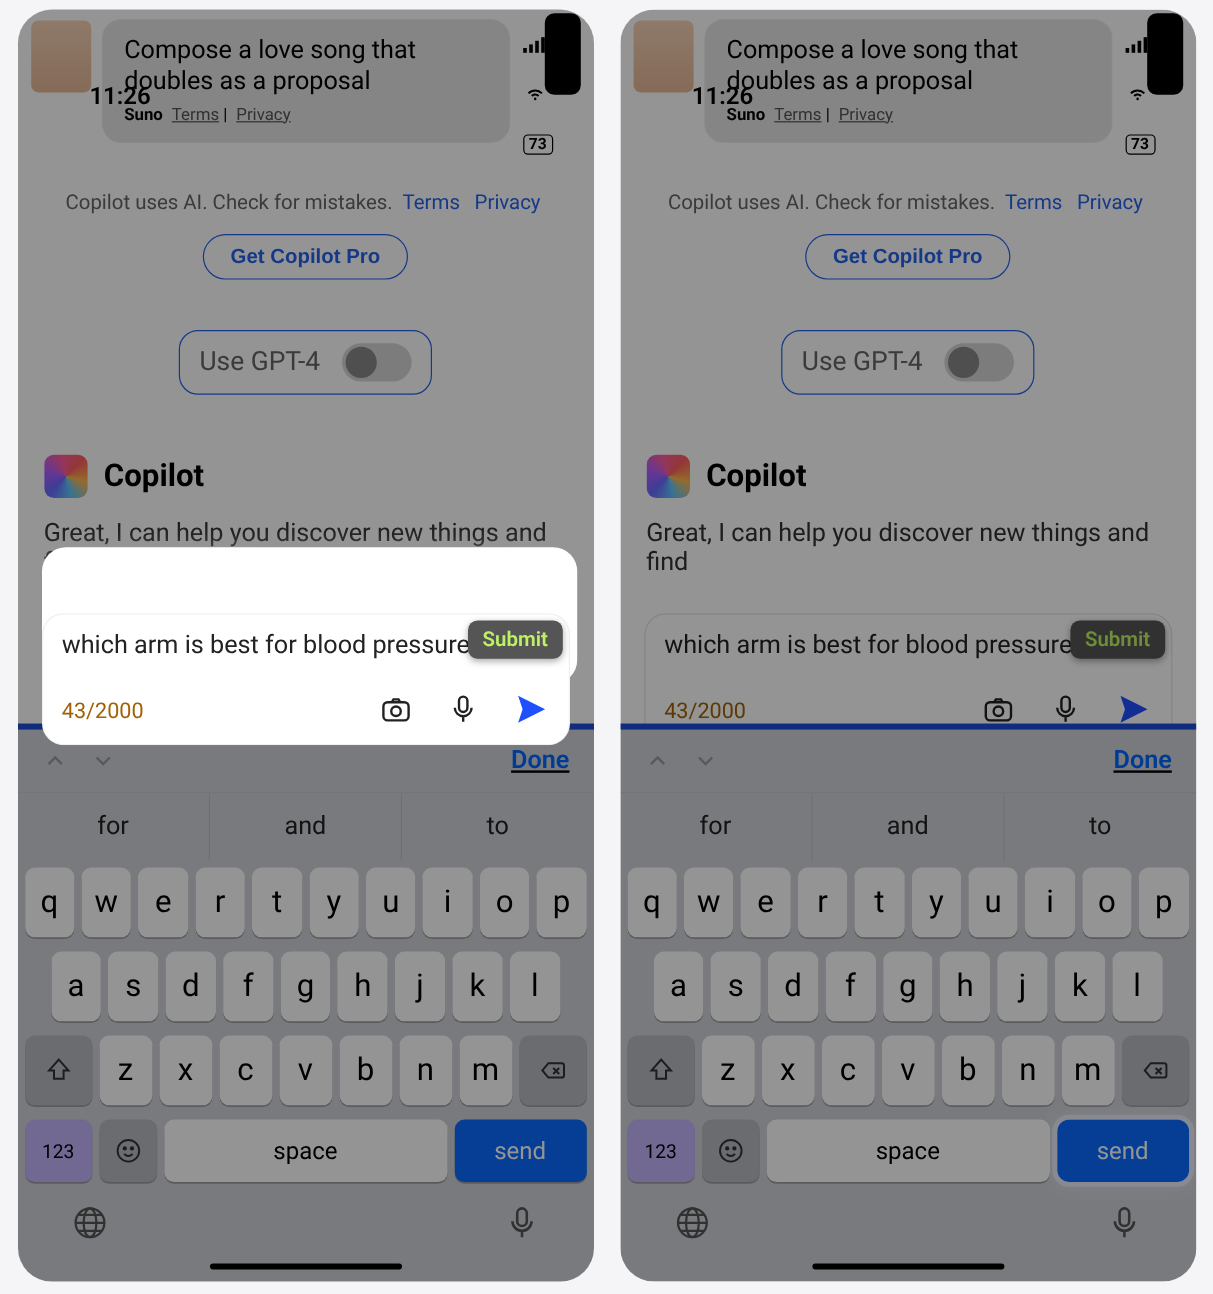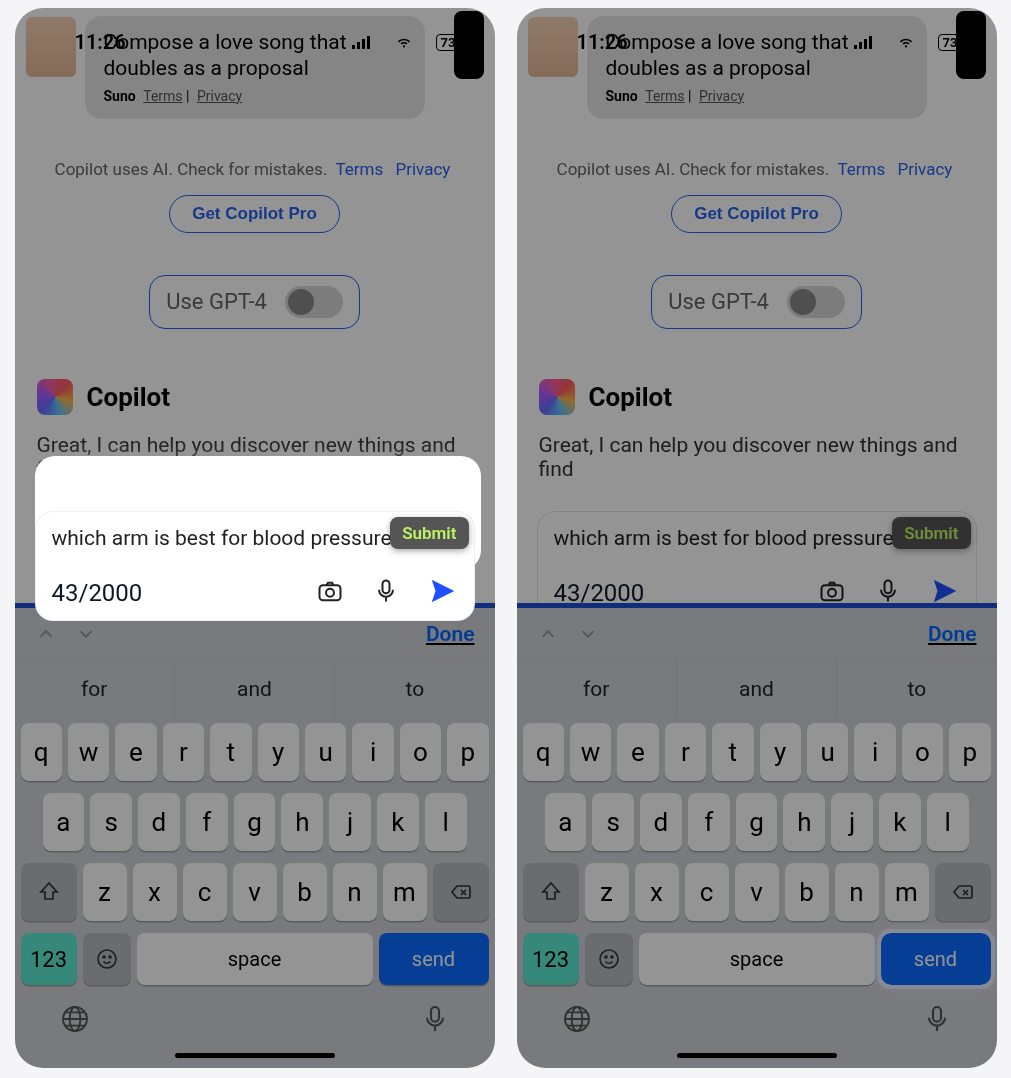--- a/index.html
+++ b/index.html
@@ -38,21 +38,21 @@
     position: absolute;
     top: 22px; left: 0; right: 0;
     display: flex;
     justify-content: space-between;
     align-items: center;
     padding: 0 34px 0 60px;
     font-weight: 600;
     font-size: 20px;
     z-index: 40;
   }
-  .status .right { display:flex; gap:22px; align-items:center; }
+  .status .right { display:flex; gap:22px; align-items:flex-start;flex-direction:column; }
   .sig { width:20px; height:14px; display:flex; gap:2px; align-items:flex-end;}
   .sig span { width:3px; background:#000; }
   .sig span:nth-child(1){height:4px}.sig span:nth-child(2){height:7px}.sig span:nth-child(3){height:10px}.sig span:nth-child(4){height:13px}
   .wifi svg{width:20px;height:16px}
   .batt { border:1.5px solid #000; border-radius:4px; padding:0 4px; font-size:13px; font-weight:700;}
   
   .suggest {
     margin: 8px 70px 0 70px;
     background:#e5e5e5;
     border:1px solid #e8e8e8;
@@ -83,21 +83,21 @@
   .input-wrap{position:relative; z-index:30;}
   .inputbox{
     margin:30px 20px 0;
     background:#fff;
     border:1px solid #e3e3e3;
     border-radius:18px;
     padding:14px 16px 10px;
   }
   .inputbox .txt{font-size:21px; color:#222; white-space:nowrap; overflow:hidden;}
   .inputrow{display:flex; align-items:center; justify-content:space-between; margin-top:26px;}
-  .counter{color:#0f172a; font-size:24px;}
+  .counter{color:#a16207; font-size:18px;}
   .icons{display:flex; gap:28px; align-items:center;}
   .icons svg{width:28px;height:28px;}
   .send svg{width:30px;height:30px;}
   
   .badge{
     position:absolute;
     right:26px;
     top:6px;
     background:#555;
     color:#bef264;
@@ -131,21 +131,21 @@
   .sugg{display:flex;}
   .sugg div{flex:1;text-align:center;padding:16px 0;font-size:21px;color:#222;border-right:1px solid #c0c2c8;}
   .sugg div:last-child{border-right:none;}
   .krow{display:flex;gap:6px;padding:6px 6px;}
   .krow .k{flex:1;background:#fff;border-radius:8px;text-align:center;padding:14px 0;font-size:26px;box-shadow:0 1.5px 0 rgba(0,0,0,0.25);}
   .krow.r2{padding-left:28px;padding-right:28px;}
   .krow.r3{display:flex;gap:6px;padding:6px 6px;}
   .kwide{background:#b7bac1;border-radius:8px;display:flex;align-items:center;justify-content:center;width:56px;box-shadow:0 1.5px 0 rgba(0,0,0,0.25);}
   .kwide svg{width:24px;height:24px;}
   .krow.r4{display:flex;gap:6px;padding:6px 6px 10px;}
-  .k123{background:#5eead4;border-radius:8px;width:56px;display:flex;align-items:center;justify-content:center;font-size:22px;box-shadow:0 1.5px 0 rgba(0,0,0,0.25);}
+  .k123{background:#c4b5fd;border-radius:8px;width:56px;display:flex;align-items:center;justify-content:center;font-size:16px;box-shadow:0 1.5px 0 rgba(0,0,0,0.25);}
   .kemo{background:#b7bac1;border-radius:8px;width:48px;display:flex;align-items:center;justify-content:center;box-shadow:0 1.5px 0 rgba(0,0,0,0.25);}
   .kemo svg{width:24px;height:24px;}
   .kspace{flex:1;background:#fff;border-radius:8px;text-align:center;padding:14px 0;font-size:20px;box-shadow:0 1.5px 0 rgba(0,0,0,0.25);}
   .ksend{background:#0a6cff;color:#fff;border-radius:8px;width:110px;display:flex;align-items:center;justify-content:center;font-size:20px;box-shadow:0 1.5px 0 rgba(0,0,0,0.25);}
   .kbottom{display:flex;justify-content:space-between;align-items:center;padding:8px 44px 14px;}
   .kbottom svg{width:32px;height:32px;}
   .homebar{width:160px;height:5px;background:#000;border-radius:3px;margin:0 auto 10px;}
   
   .phone.right .ksend{
     position:relative;

